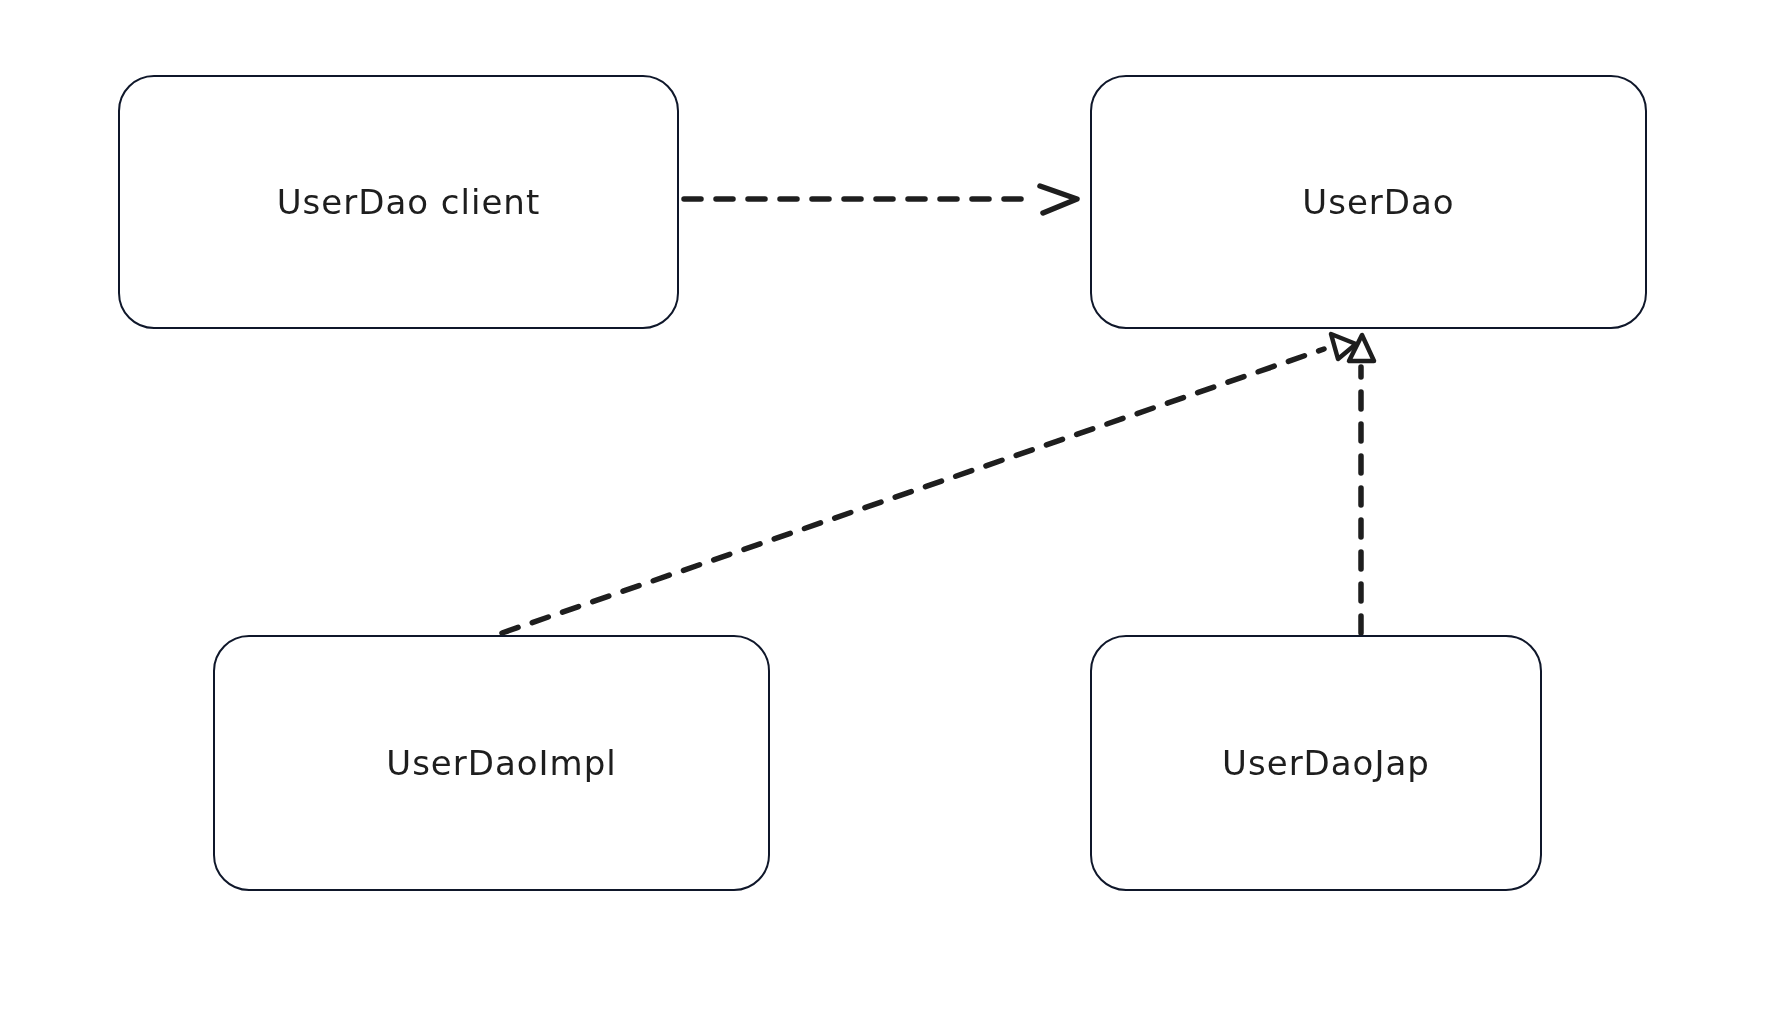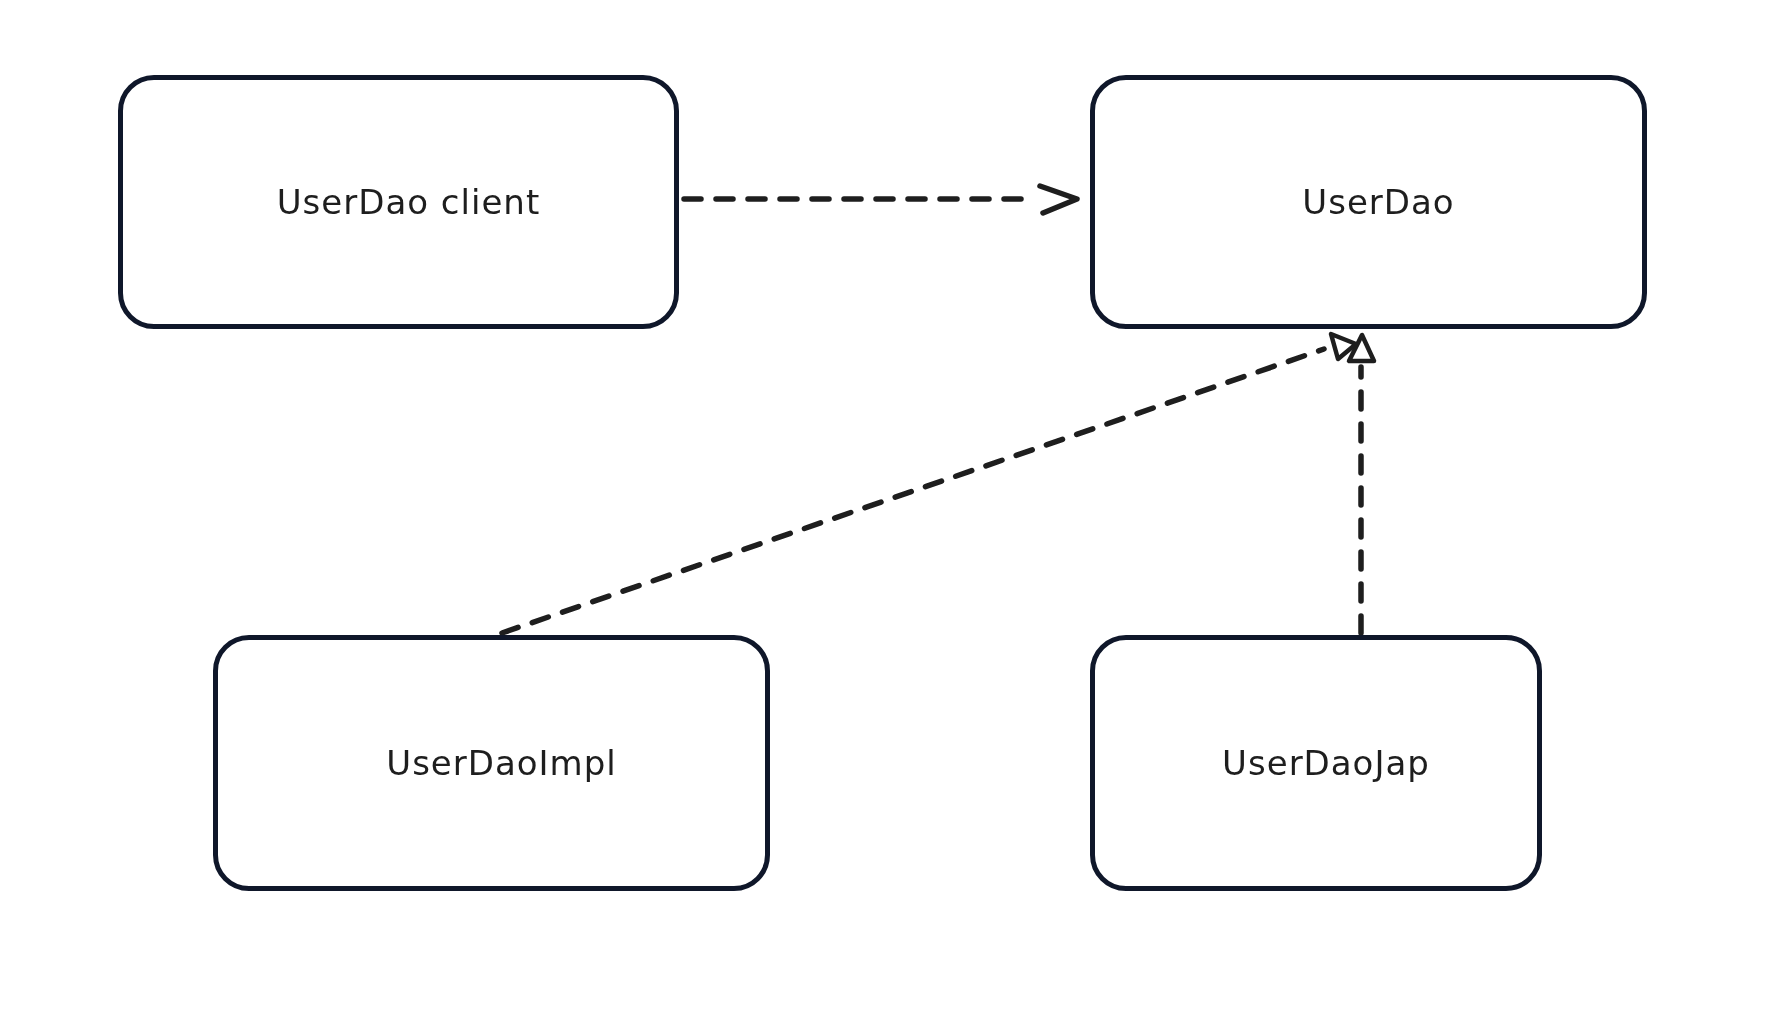--- a/index.html
+++ b/index.html
@@ -19,21 +19,21 @@
   .edges {
     position: absolute;
     left: 0;
     top: 0;
     width: 1768px;
     height: 1014px;
   }
   .node {
     position: absolute;
     box-sizing: border-box;
-    border: 5px solid #0f172a;
+    border: 2px solid #0f172a;
     border-radius: 36px;
     background: #ffffff;
     display: flex;
     align-items: center;
     justify-content: center;
     padding-left: 20px;
   }
   .node-label {
     font-size: 34px;
     letter-spacing: 1px;

